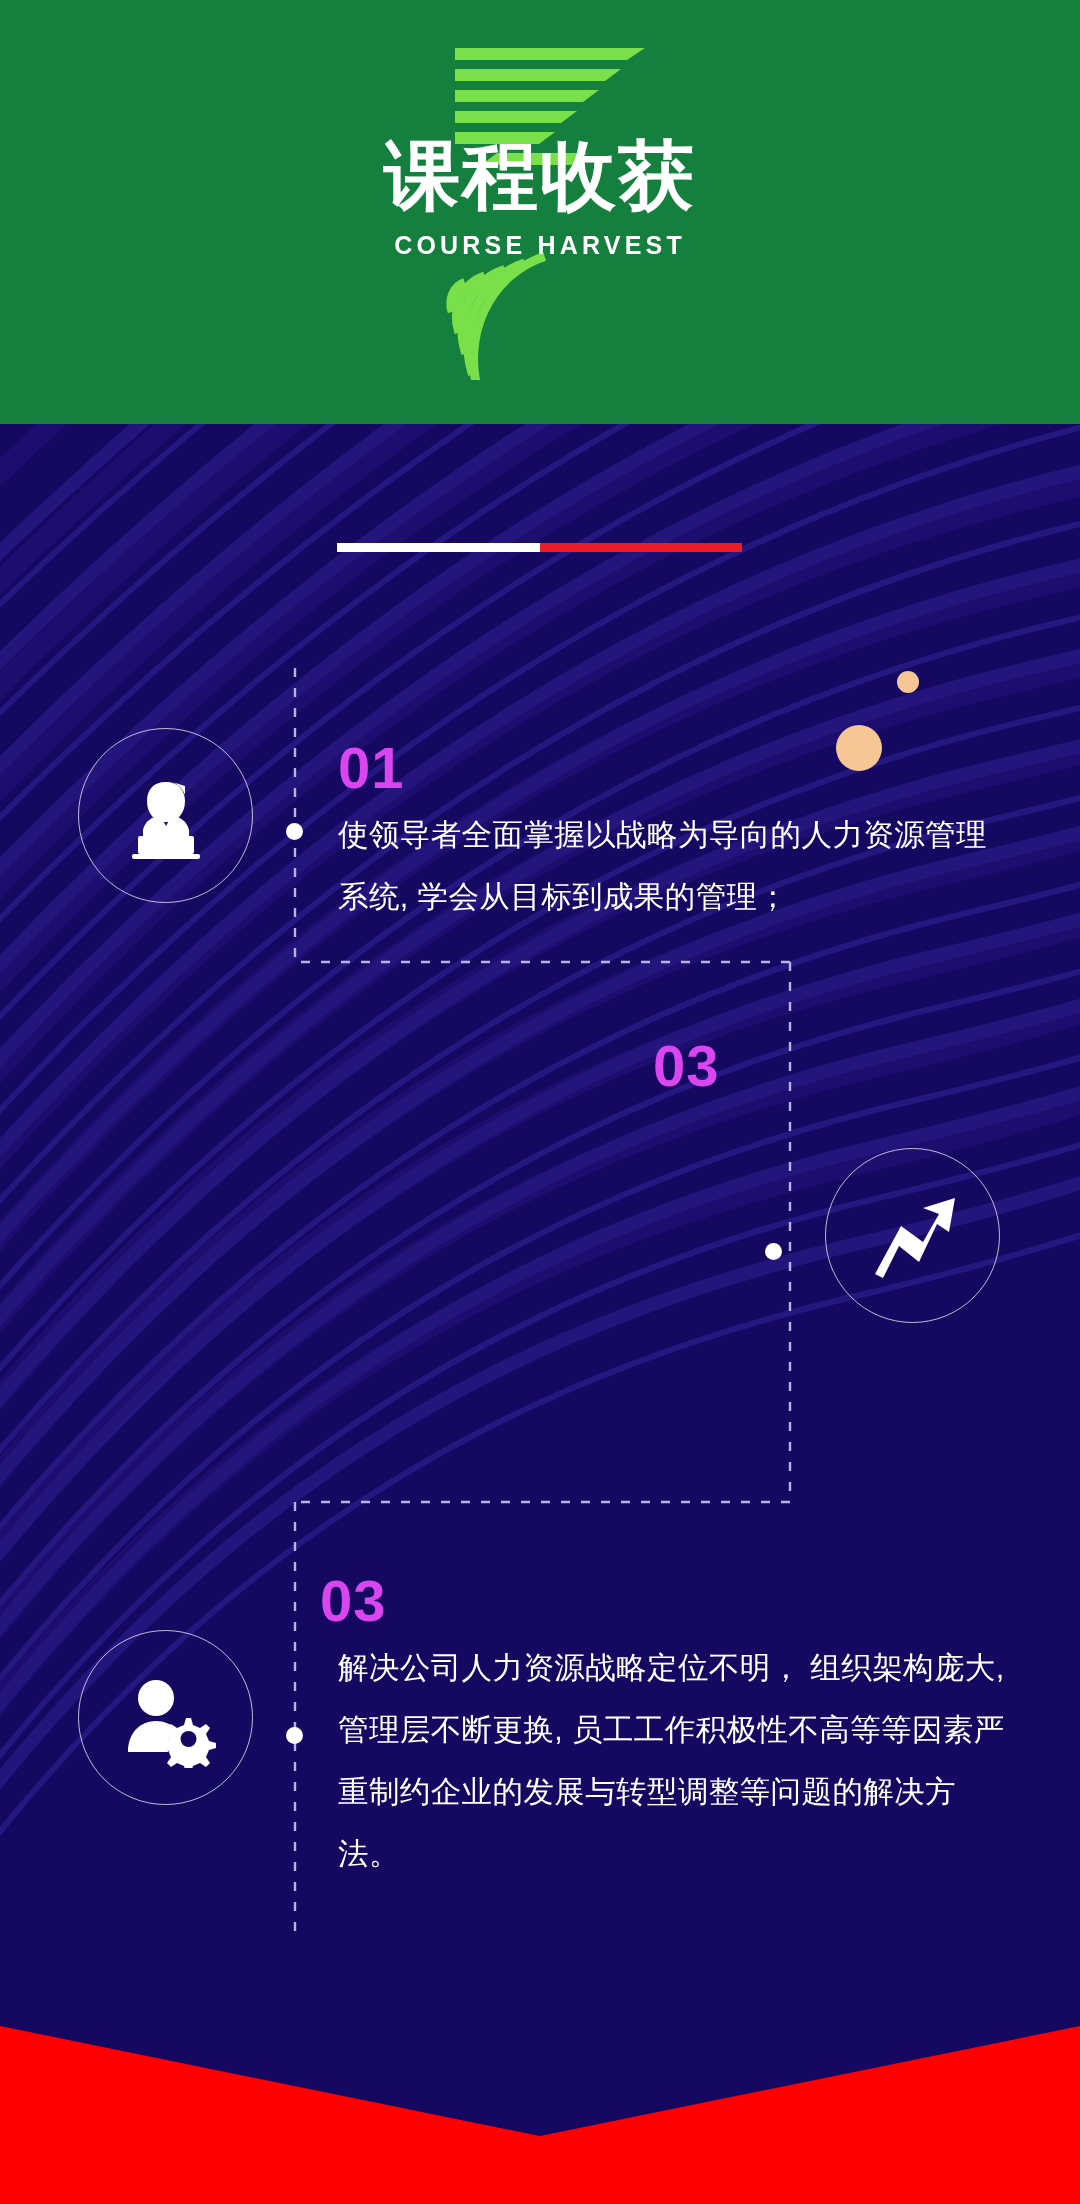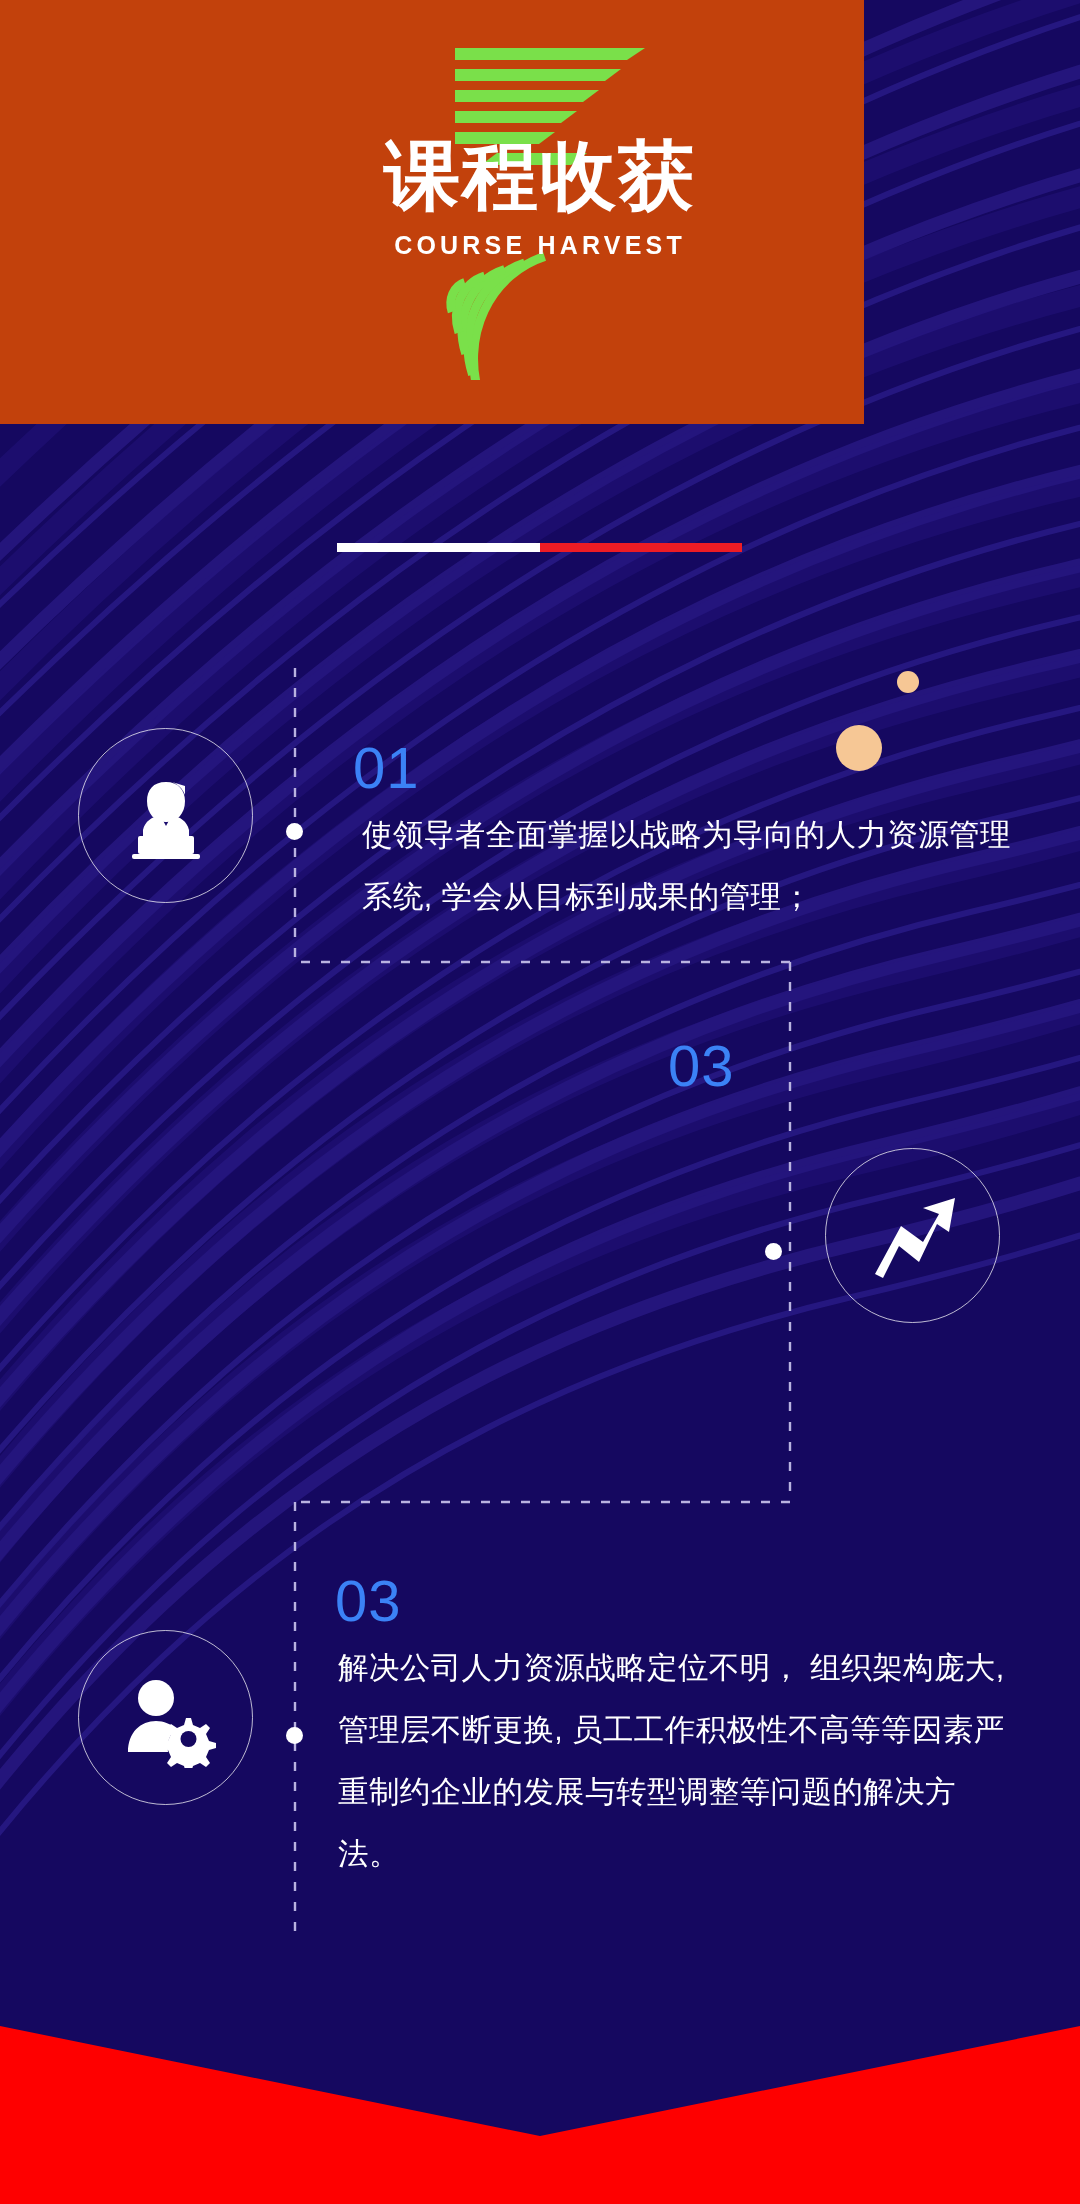--- a/index.html
+++ b/index.html
@@ -9,22 +9,22 @@
     background:#150860;
     font-family:"Liberation Sans","DejaVu Sans",sans-serif;
   }
 
   
   .bg-swirl{position:absolute;inset:0;overflow:hidden;}
   .bg-swirl svg{position:absolute;left:-12%;top:-6%;width:130%;height:118%;}
 
   
   .header{
-    position:absolute;left:0;top:0;width:864px;height:424px;
-    background:#c2410c;overflow:hidden;
+    position:absolute;left:0;top:0;width:1080px;height:424px;
+    background:#15803d;overflow:hidden;
   }
   .logo-wrap{
     position:absolute;left:0;top:0;width:1080px;height:424px;
   }
   .logo-stripes{position:absolute;left:455px;top:48px;}
   .logo-arcs{position:absolute;left:430px;top:200px;}
   .title-cn{
     position:absolute;left:0;top:138px;width:1080px;text-align:center;
     color:#ffffff;font-size:76px;font-weight:bold;letter-spacing:2px;
     line-height:1;z-index:4;
@@ -40,41 +40,41 @@
   .divider .seg-w{position:absolute;left:0;top:0;width:203px;height:9px;background:#ffffff;}
   .divider .seg-r{position:absolute;left:203px;top:0;width:202px;height:9px;background:#ed1c24;}
 
   
   .connector{position:absolute;left:0;top:0;width:1080px;height:2204px;z-index:3;pointer-events:none;}
 
   
   .content{position:absolute;left:0;top:0;width:1080px;height:2204px;z-index:6;}
 
   .num{
-    position:absolute;color:#3b82f6;font-size:58px;font-weight:normal;
-    letter-spacing:1px;line-height:1;margin-left:15px;
+    position:absolute;color:#d946ef;font-size:58px;font-weight:bold;
+    letter-spacing:1px;line-height:1;
   }
   .body-text{
     position:absolute;color:#ffffff;font-size:30.5px;line-height:62px;
     letter-spacing:0.4px;
   }
 
   .circ{
     position:absolute;border-radius:50%;
     border:1.6px solid rgba(255,255,255,.72);
     display:flex;align-items:center;justify-content:center;
   }
 
   .dot{position:absolute;width:17px;height:17px;border-radius:50%;background:#ffffff;}
 
   .blob{position:absolute;border-radius:50%;background:#f6c795;}
 
   
   #item1-num{left:338px;top:739px;}
-  #item1-text{left:338px;top:803px;width:668px;margin-left:24px;}
+  #item1-text{left:338px;top:803px;width:668px;}
   #item1-circ{left:78px;top:728px;width:175px;height:175px;}
   #item1-dot{left:286px;top:823px;}
 
   
   #item2-num{left:653px;top:1037px;}
   #item2-text{left:72px;top:1098px;width:662px;}
   #item2-circ{left:825px;top:1148px;width:175px;height:175px;}
   #item2-dot{left:765px;top:1243px;}
 
   

